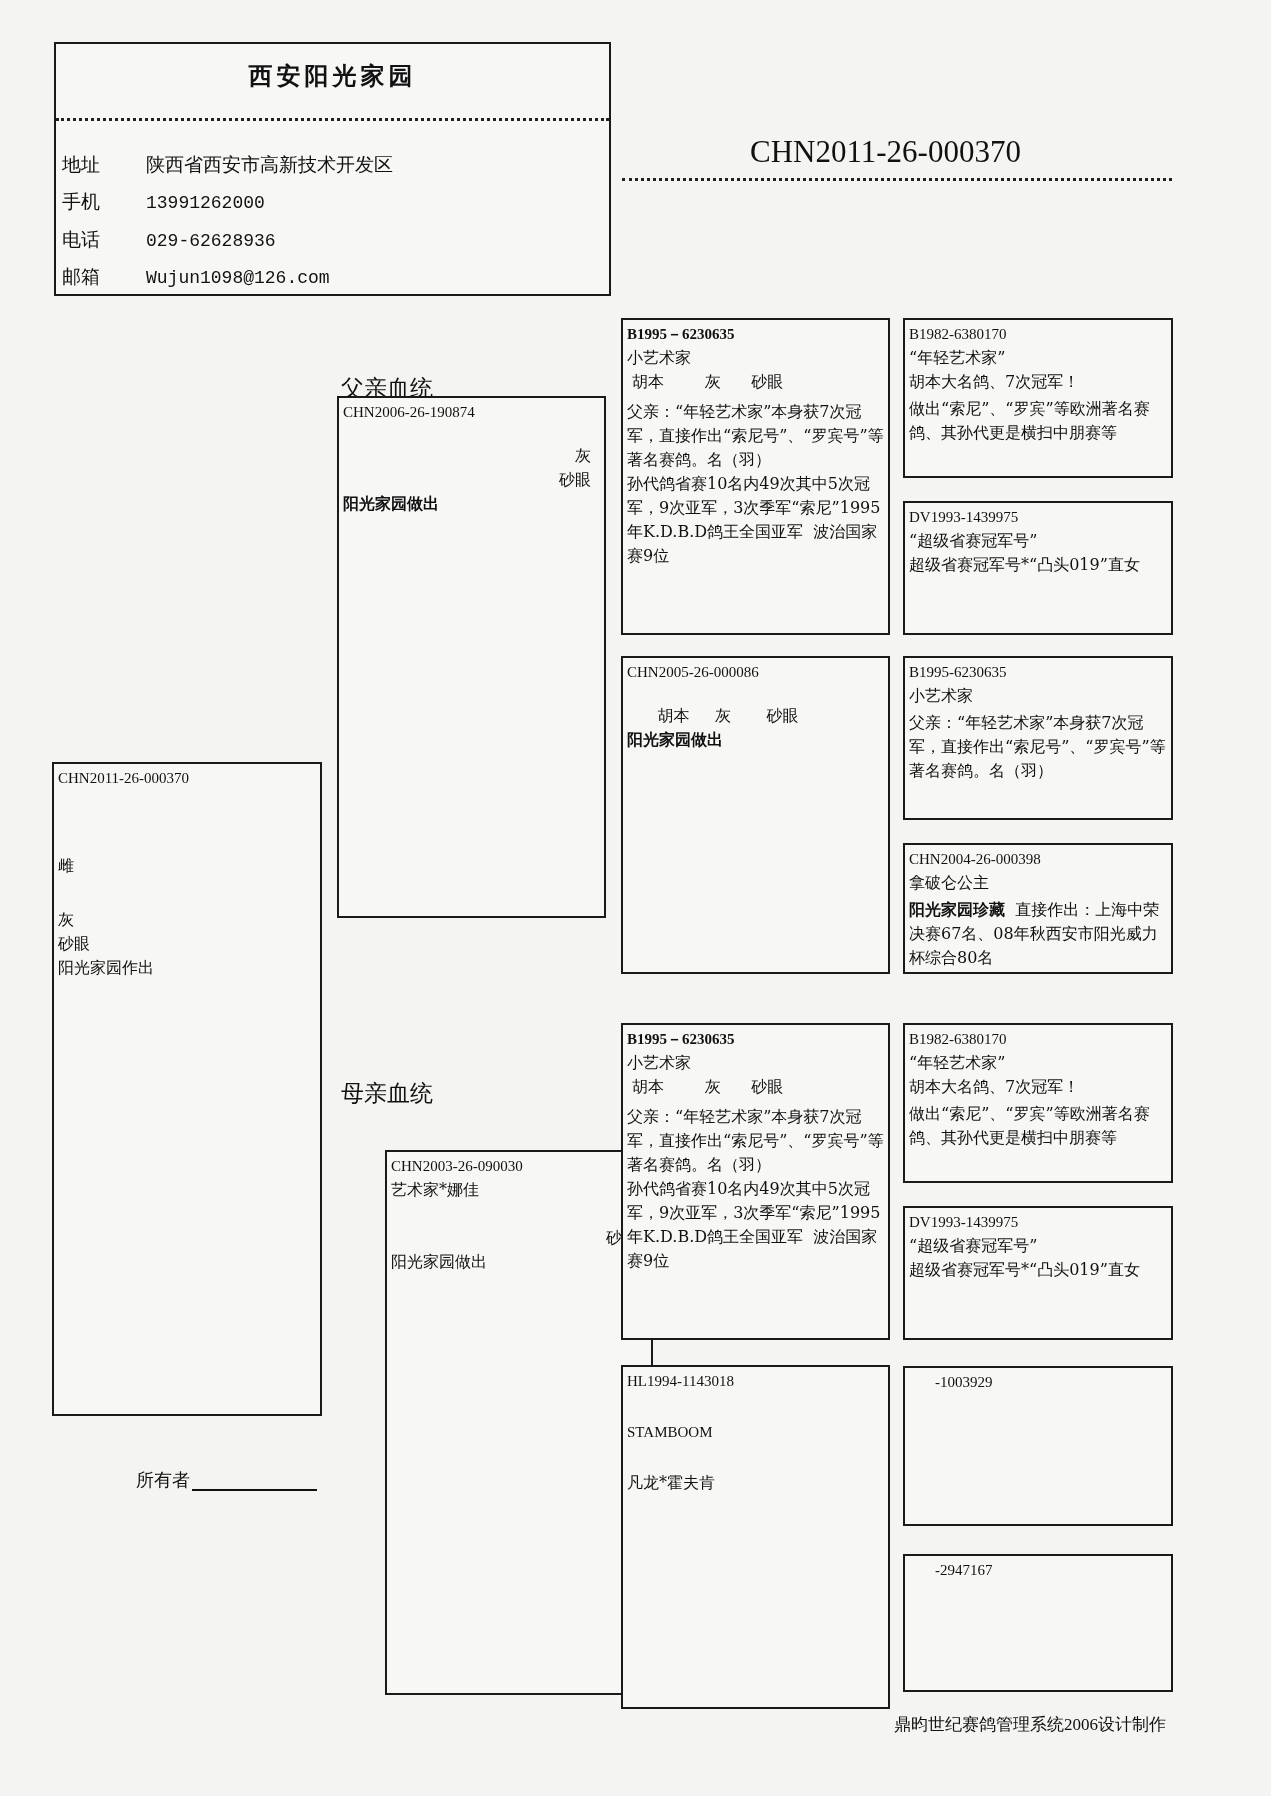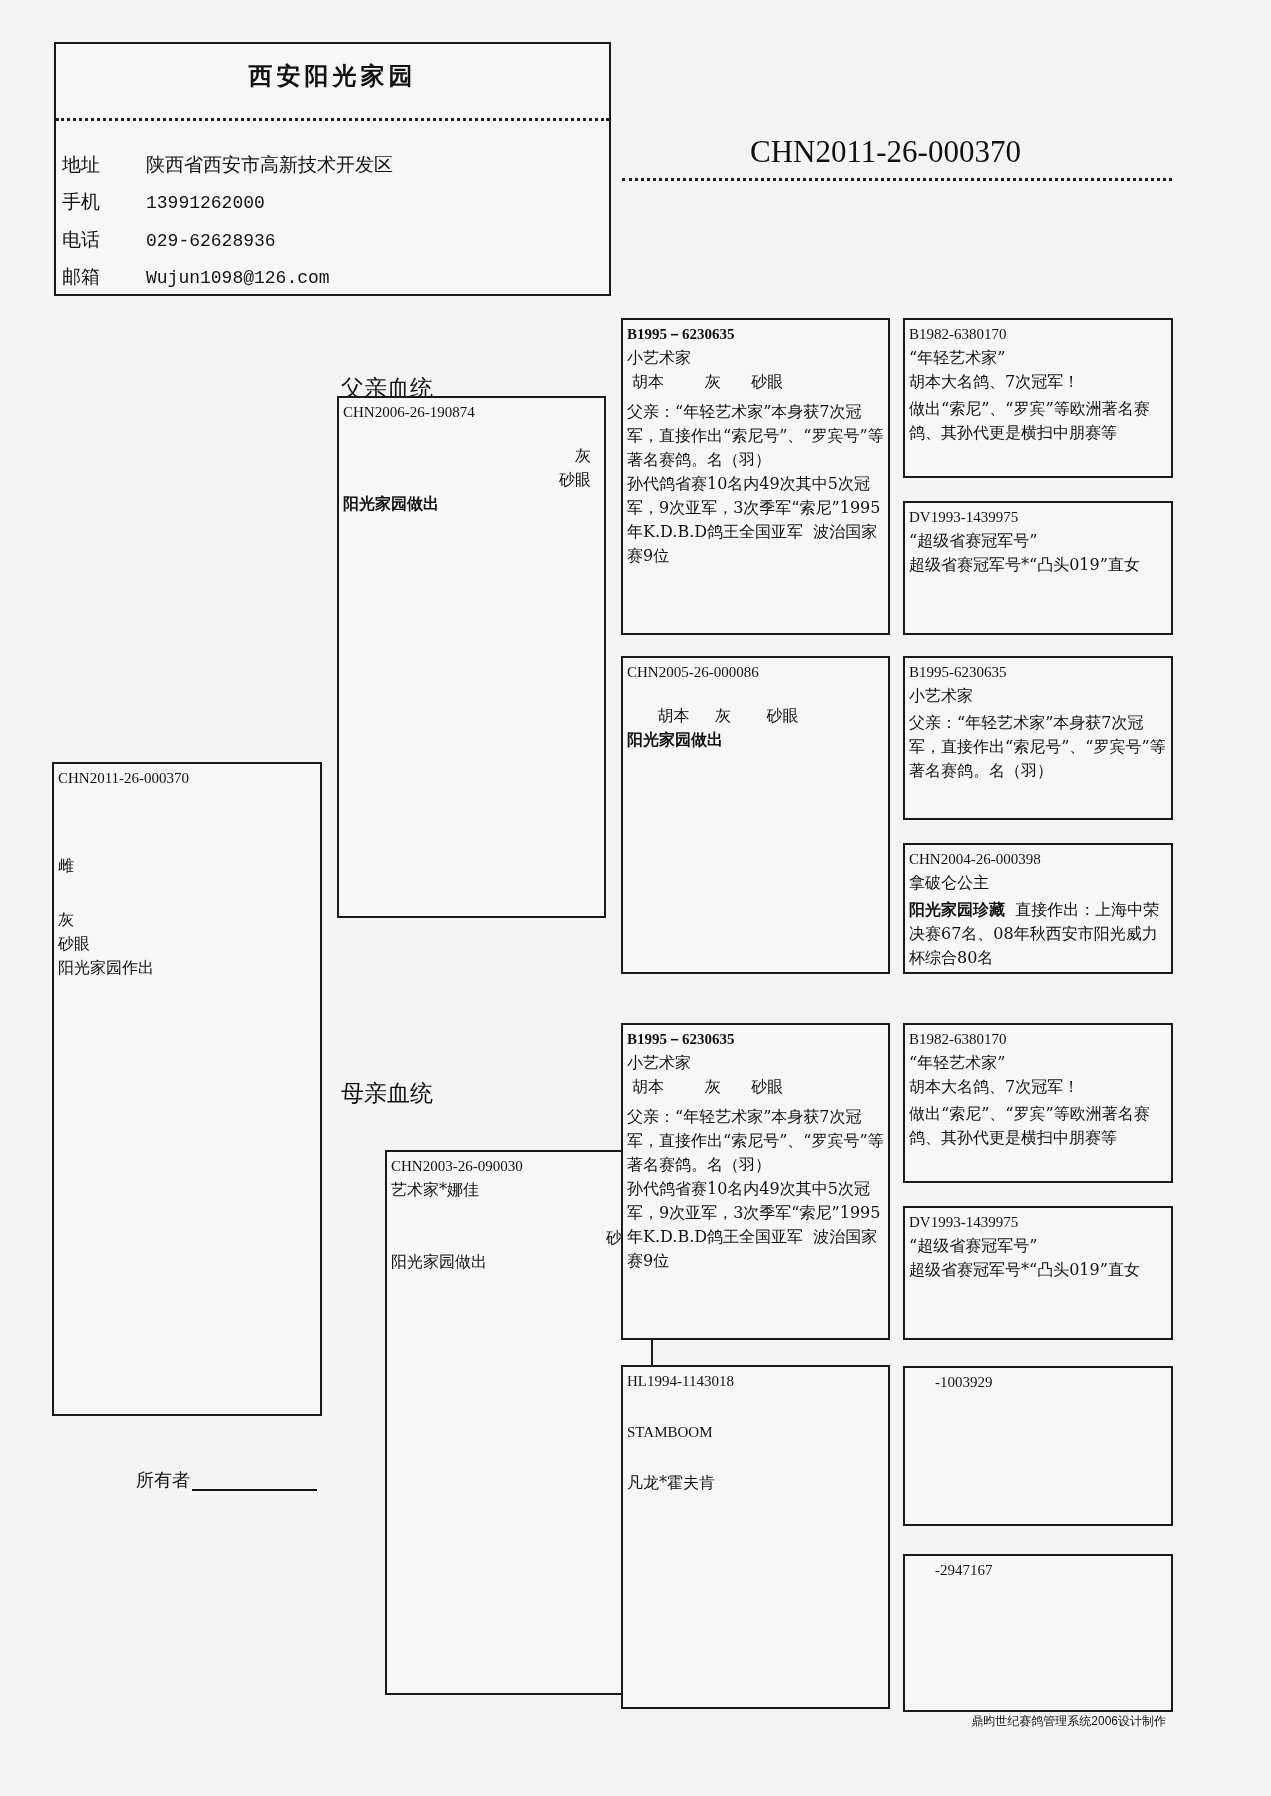--- a/index.html
+++ b/index.html
@@ -72,21 +72,21 @@
     }
     .owner-label {
       left: 136px; top: 1468px; font-size: 18px;
       font-family: "DejaVu Sans", sans-serif;
     }
     .owner-line {
       left: 192px; top: 1489px; width: 125px; border-top: 2px solid #111;
     }
     #footer-credit {
       right: 105px; top: 1713px;
-      font-size: 12px; font-family: Liberation Sans, sans-serif; text-align: right;
+      font-size: 17px; font-family: Liberation Serif, serif; text-align: right;
     }
   </style>
 </head>
 <body>
 
 <div id="header-box" class="abs">
   <div id="loft-title">西安阳光家园</div>
   <div class="dotted-rule" style="left:0; right:0; top:74px;"></div>
 
   <div class="contact-row" style="top:108px;">
@@ -204,17 +204,17 @@
   <span class="line" style="height:27px;"></span>
   <span class="line ring" style="font-size:15px;">STAMBOOM</span>
   <span class="line" style="height:27px;"></span>
   <span class="line">凡龙*霍夫肯</span>
 </div>
 
 <div class="box" style="left:903px; top:1366px; width:270px; height:160px;">
   <span class="line ring" style="padding-left:26px;">-1003929</span>
 </div>
 
-<div class="box" style="left:903px; top:1554px; width:270px; height:158px;">
+<div class="box" style="left:903px; top:1554px; width:270px; height:138px;">
   <span class="line ring" style="padding-left:26px;">-2947167</span>
 </div>
 
 <div id="footer-credit" class="abs">鼎昀世纪赛鸽管理系统2006设计制作</div>
 
 </body></html>

